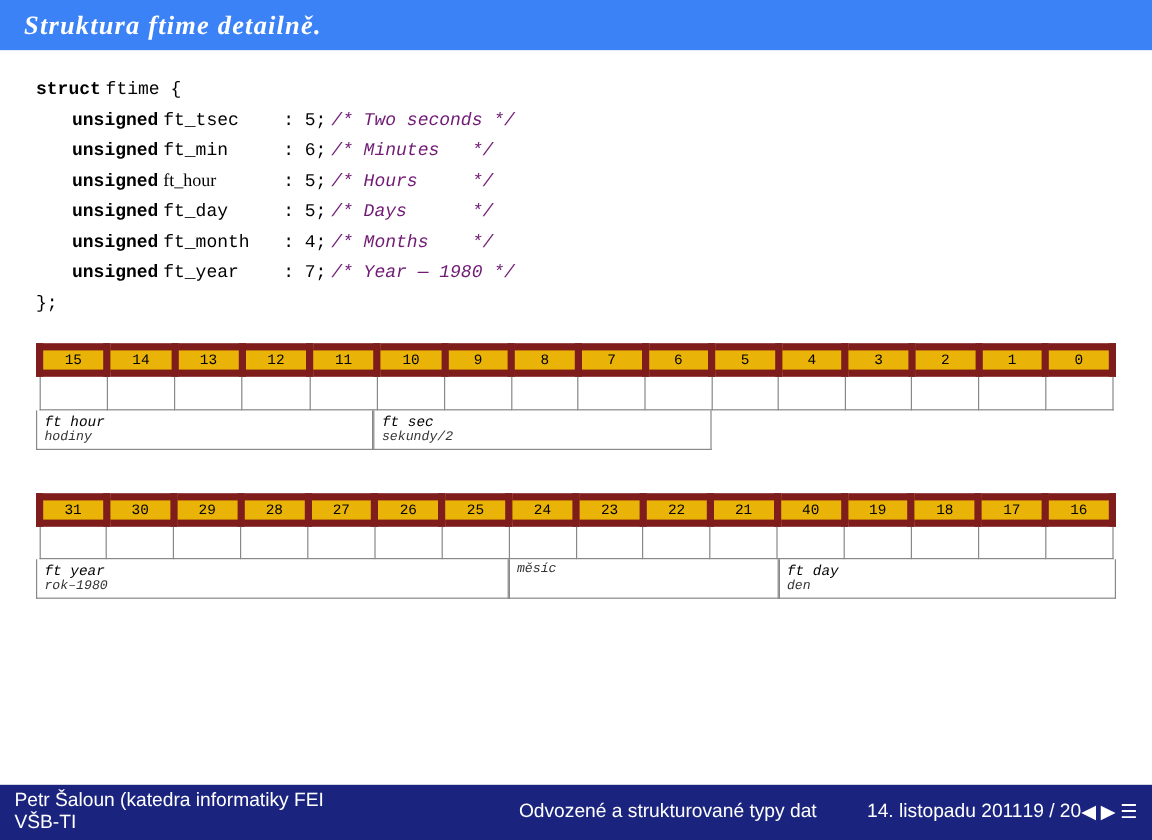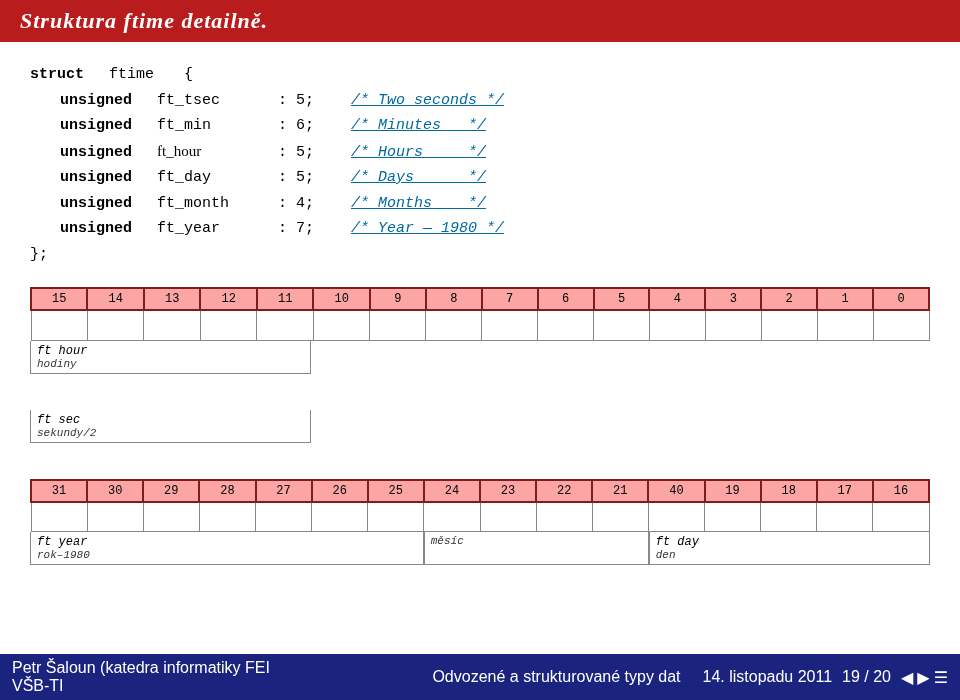--- a/index.html
+++ b/index.html
@@ -7,21 +7,21 @@
       width: 960px;
       height: 700px;
       background: #fff;
       font-family: 'Courier New', Courier, monospace;
       overflow: hidden;
       position: relative;
     }
 
     
     .top-bar {
-      background: #b91c1c;
+      background: #3b82f6;
       color: #fff;
       padding: 8px 20px;
       font-family: Georgia, serif;
       font-size: 22px;
       font-style: italic;
       font-weight: bold;
       letter-spacing: 1px;
     }
 
     
@@ -34,33 +34,31 @@
     .code-block {
       font-family: 'Courier New', Courier, monospace;
       font-size: 15px;
       line-height: 1.7;
       margin-bottom: 20px;
     }
 
     .code-line {
       display: flex;
       align-items: baseline;
-      gap: 21px;
     }
 
     .kw {
       font-weight: bold;
       margin-right: 4px;
     }
 
     .comment {
-      color: #0369a1;
+      color: #701a75;
       font-style: italic;
-      margin-left: 22px;
-      text-decoration: underline;
+      margin-left: 10px;
     }
 
     .indent1 { margin-left: 30px; }
 
     
     .diagram-section {
       margin-bottom: 18px;
     }
 
     .bit-table {
@@ -74,23 +72,23 @@
       text-align: center;
       font-size: 12px;
       font-family: 'Courier New', Courier, monospace;
       width: 60px;
       height: 22px;
       padding: 0;
     }
 
     .bit-table tr.bit-numbers td {
       height: 22px;
-      background: #fca5a5;
+      background: #eab308;
       font-weight: normal;
-      border: 2px solid #7f1d1d;
+      border: 6px solid #7f1d1d;
     }
 
     .bit-table tr.bit-content td {
       height: 30px;
       background: #fff;
     }
 
     .field-block {
       border: 1px solid #888;
       border-top: none;
@@ -128,21 +126,20 @@
       font-family: Arial, sans-serif;
     }
 
     .bottom-bar .left-text { flex: 1; }
     .bottom-bar .center-text { flex: 1.5; text-align: right; }
     .bottom-bar .right-section {
       flex: 1;
       display: flex;
       align-items: center;
       justify-content: flex-end;
-      gap: 10px;
     }
 
     .nav-icons {
       display: flex;
       gap: 4px;
       align-items: center;
     }
   </style>
 </head>
 <body>
@@ -236,29 +233,29 @@
         <td></td>
         <td></td>
         <td></td>
         <td></td>
         <td></td>
         <td></td>
       </tr>
     </tbody>
       </table>
 
-    <div style="display:flex; width:100%;flex-direction:column;">
+    <div style="display:flex; width:100%;">
 
       <div class="field-block" style="width: calc(5/16 * 100%);">
         <span class="field-eng">ft hour</span>
         <span class="field-cz">hodiny</span>
       </div>
 
 
-      <div class="field-block" style="width: calc(5/16 * 100%); margin-top: 36px;">
+      <div class="field-block" style="width: calc(5/16 * 100%);">
         <span class="field-eng">ft sec</span>
         <span class="field-cz">sekundy/2</span>
       </div>
     </div>
   </div>
 
   <div style="height:18px;"></div>
 
   <div class="diagram-section">
     <table class="bit-table">

